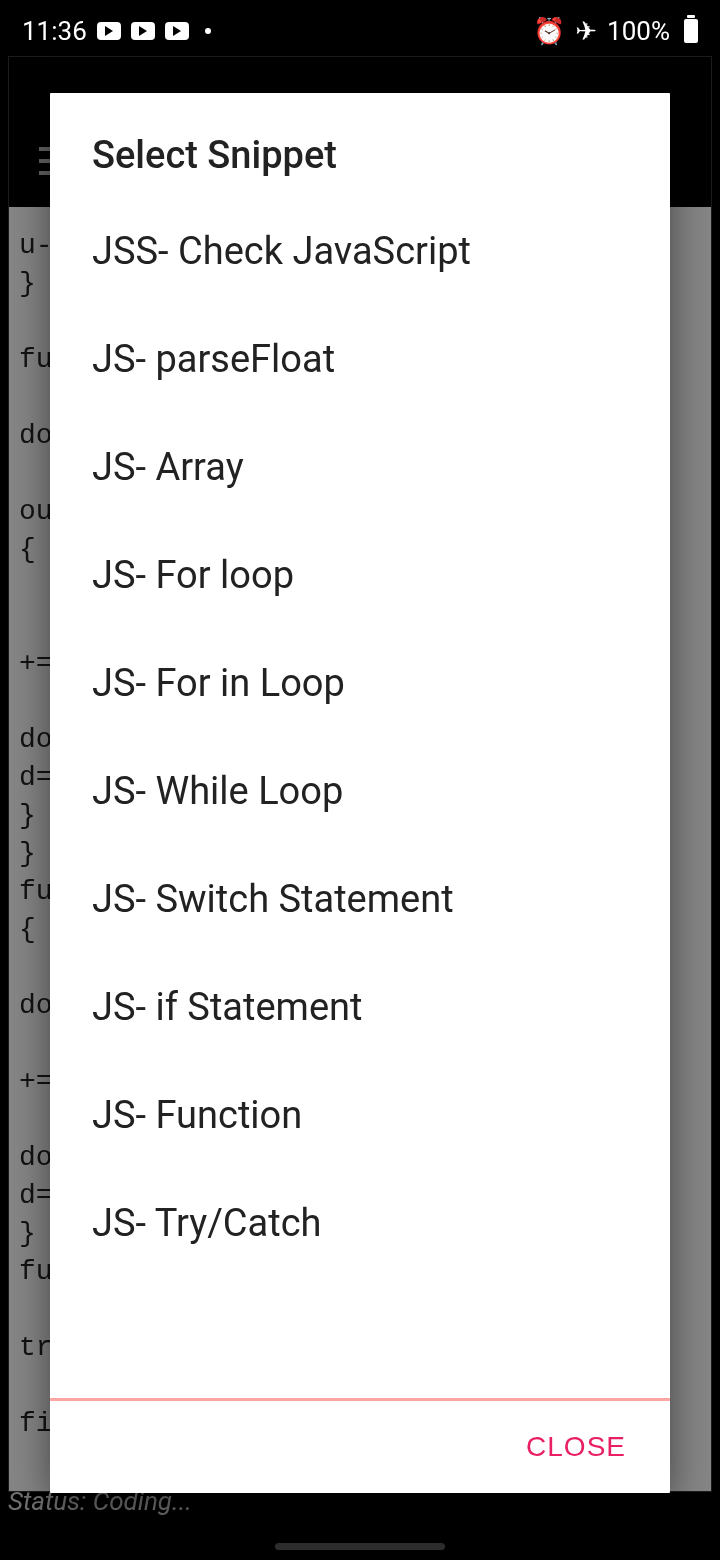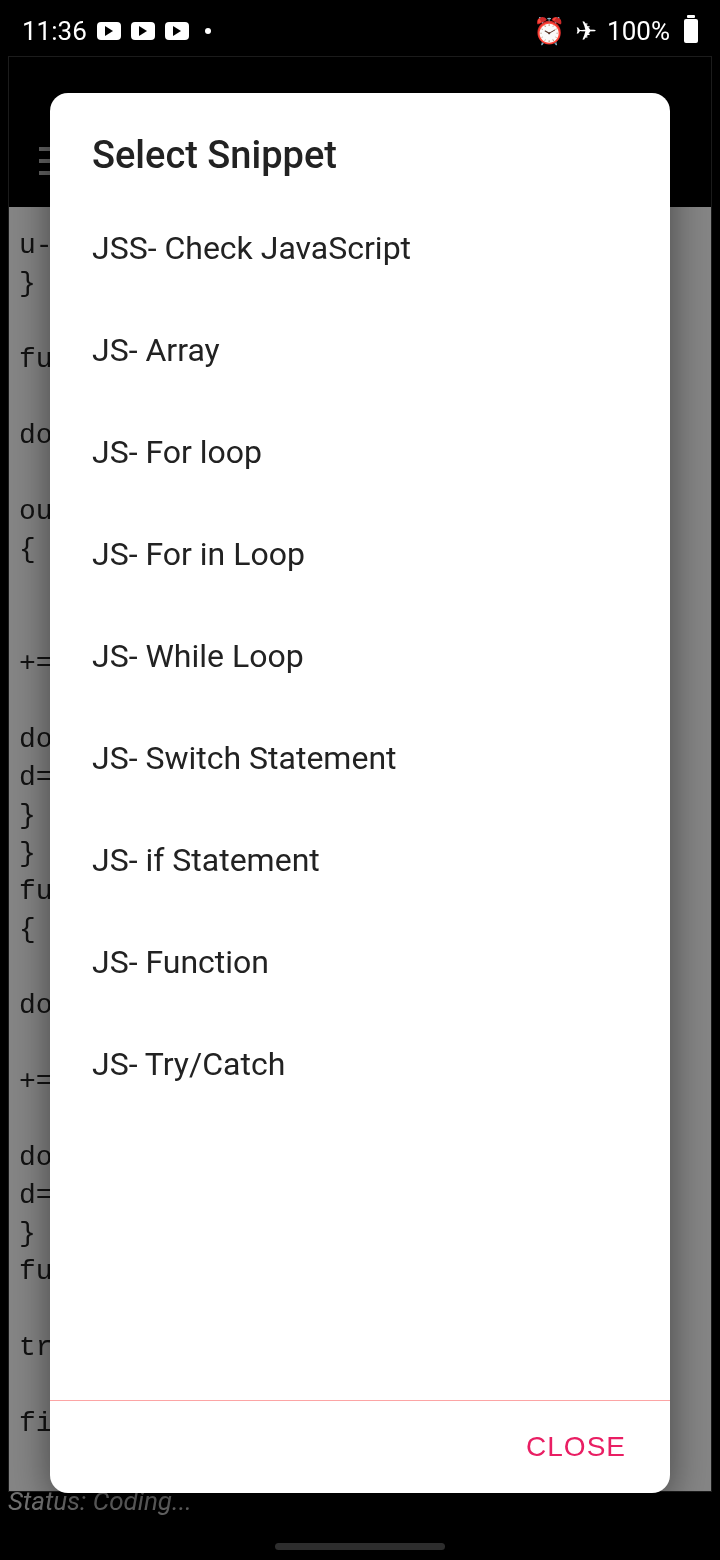--- a/index.html
+++ b/index.html
@@ -79,43 +79,43 @@
     }
     .overlay {
       position: absolute;
       top: 56px; left: 0; right: 0; bottom: 0;
       background: rgba(0,0,0,0.45);
     }
     .dialog {
       position: absolute;
       top: 93px; left: 50px; right: 50px;
       background: #fff;
-      border-radius: 18px;
+      border-radius: 1px;
       display: flex; flex-direction: column;
       box-shadow: 0 10px 40px rgba(0,0,0,0.5);
       height: 1400px;
     }
     .dialog-title {
       font-size: 38px;
       font-weight: 500;
       color: #222;
       padding: 40px 42px 20px;
     }
     .dialog-list {
       flex: 1;
       overflow-y: auto;
     }
     .snippet-item {
-      font-size: 32px;
+      font-size: 38px;
       color: #222;
       padding: 32px 42px;
       cursor: pointer;
     }
     .dialog-footer {
-      border-top: 1px solid #fca5a5;
+      border-top: 3px solid #fca5a5;
       display: flex; justify-content: flex-end;
       padding: 22px 30px;
     }
     .close-btn {
       color: #e91e63;
       font-size: 28px;
       font-weight: 500;
       letter-spacing: 1px;
       background: none; border: none;
       cursor: pointer;
@@ -184,20 +184,21 @@
 </div>
 <div class="bg-status">Status: Coding...</div>
 <div class="nav-pill"></div>
 
 <div class="overlay"></div>
 
 <div class="dialog">
   <div class="dialog-title">Select Snippet</div>
   <div class="dialog-list">
     <div class="snippet-item">JSS- Check JavaScript</div>
+    <div class="snippet-item">JS- parseFloat</div>
     <div class="snippet-item">JS- Array</div>
     <div class="snippet-item">JS- For loop</div>
     <div class="snippet-item">JS- For in Loop</div>
     <div class="snippet-item">JS- While Loop</div>
     <div class="snippet-item">JS- Switch Statement</div>
     <div class="snippet-item">JS- if Statement</div>
     <div class="snippet-item">JS- Function</div>
     <div class="snippet-item">JS- Try/Catch</div>
   </div>
   <div class="dialog-footer">

